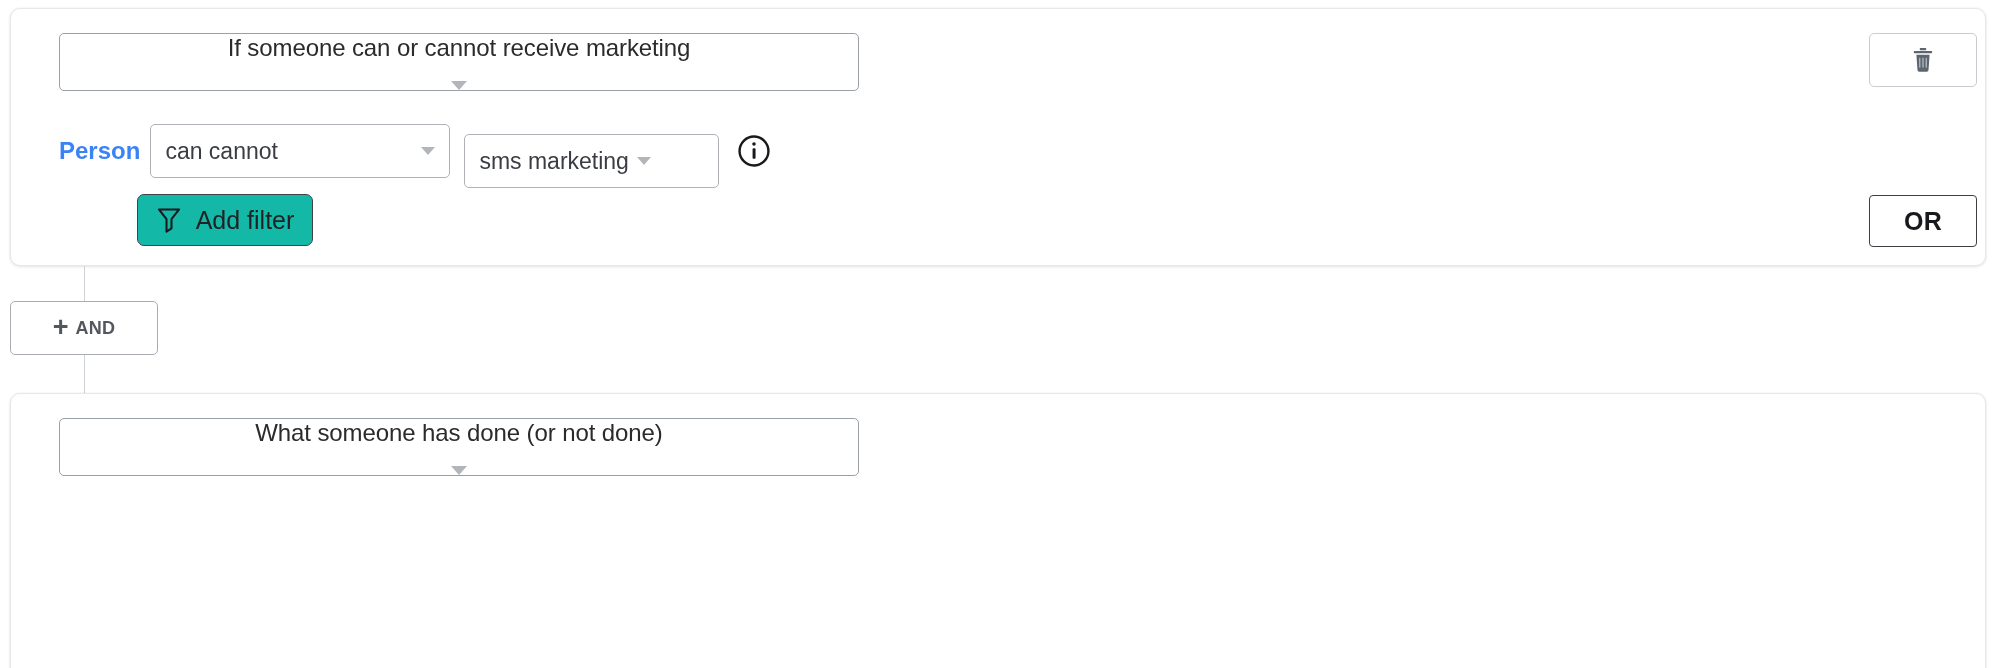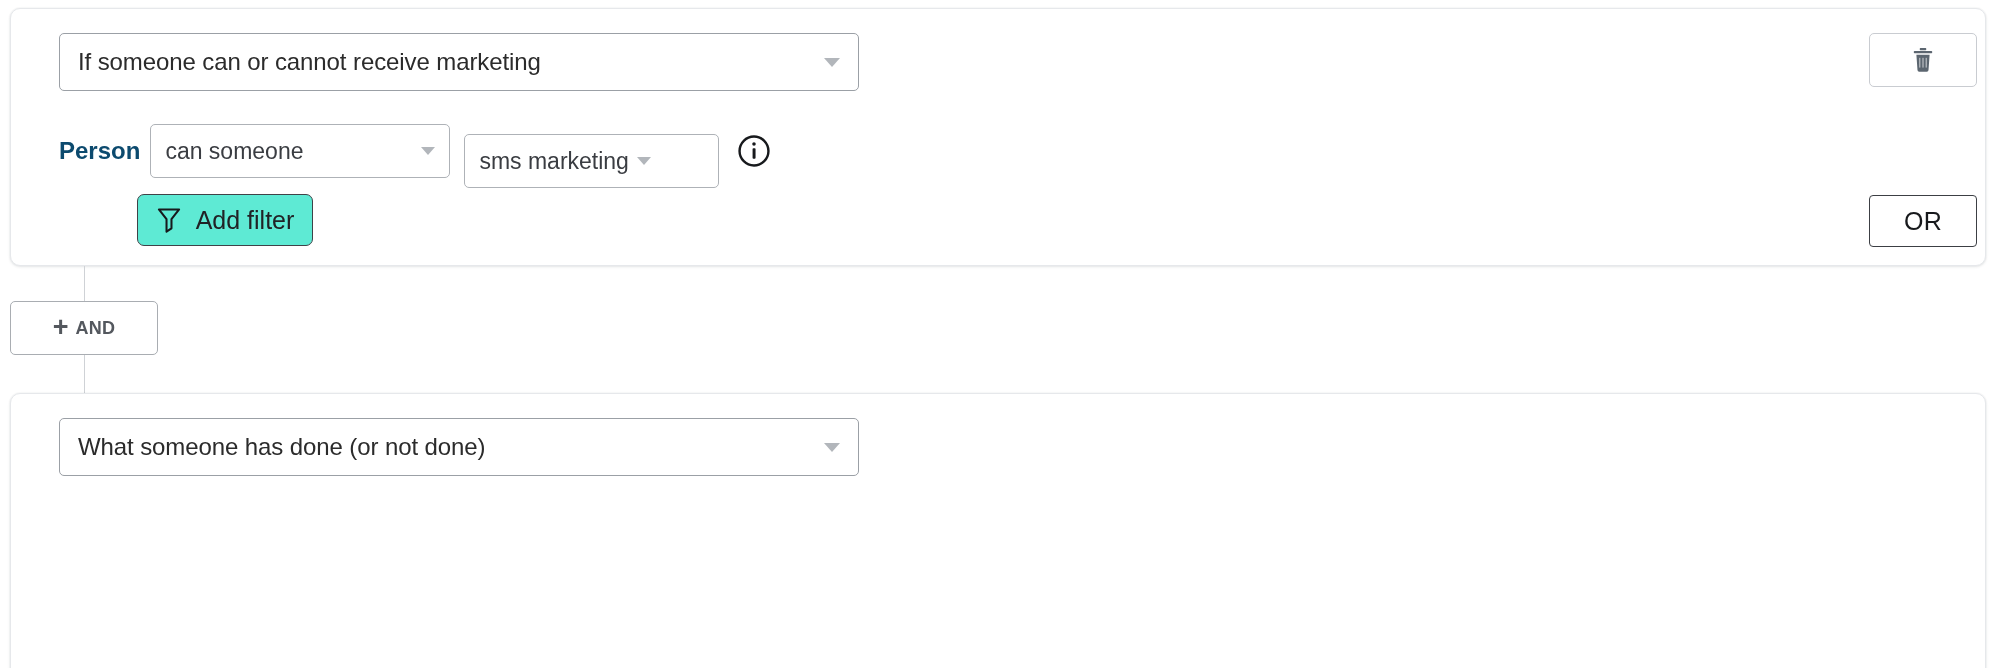--- a/index.html
+++ b/index.html
@@ -44,20 +44,21 @@
     top: 24px;
     width: 800px;
     height: 58px;
     box-sizing: border-box;
     background: #ffffff;
     border: 1px solid #9ba0a6;
     border-radius: 5px;
     display: flex;
     align-items: center;
     padding: 0 18px;
+    flex-direction: column;
   }
   .type-select .txt {
     font-size: 24px;
     color: #2b2b2b;
     letter-spacing: -0.1px;
     flex: 1;
     white-space: nowrap;
     overflow: hidden;
   }
 
@@ -79,21 +80,21 @@
   .row {
     position: absolute;
     display: flex;
     align-items: center;
   }
   #person-row { left: 48px; top: 105px; }
 
   .row-label {
     font-size: 24px;
     font-weight: bold;
-    color: #0c4a6e;
+    color: #3b82f6;
     margin-right: 10px;
     white-space: nowrap;
   }
 
   .field {
     box-sizing: border-box;
     height: 54px;
     background: #ffffff;
     border: 1px solid #aeb2b7;
     border-radius: 5px;
@@ -124,21 +125,21 @@
     margin-left: 4px;
   }
 
   
   .addfilter {
     position: absolute;
     box-sizing: border-box;
     display: flex;
     align-items: center;
     justify-content: center;
-    background: #5eead4;
+    background: #14b8a6;
     cursor: pointer;
   }
   #add-filter-1 {
     left: 126px;
     top: 185px;
     width: 176px;
     height: 52px;
     border: 1px solid #3f4247;
     border-radius: 7px;
   }
@@ -176,21 +177,21 @@
     border: 1.5px solid #3c3f44;
     border-radius: 4px;
     display: flex;
     align-items: center;
     justify-content: center;
     cursor: pointer;
   }
   #or-1 { left: 1858px; top: 186px; }
   .or-btn .lbl {
     font-size: 25px;
-    font-weight: normal;
+    font-weight: bold;
     color: #17191c;
     letter-spacing: 0.2px;
   }
 
   
   .connector {
     position: absolute;
     left: 84px;
     width: 1px;
     background: #cfd2d6;
@@ -237,21 +238,21 @@
 
     <div class="type-select">
       <span class="txt">If someone can or cannot receive marketing</span>
       <span class="caret"></span>
     </div>
 
     <div class="row" id="person-row">
       <span class="row-label">Person</span>
 
       <div class="field wide">
-        <span class="fv">can someone</span>
+        <span class="fv">can cannot</span>
         <span class="caret sm"></span>
       </div>
 
       <div class="field w-sms">
         <span class="fv">sms marketing</span>
         <span class="caret sm"></span>
       </div>
 
       <svg class="info-icon" viewBox="0 0 24 24">
         <circle cx="12" cy="12" r="10.2" fill="none" stroke="#17191c" stroke-width="1.7"></circle>

